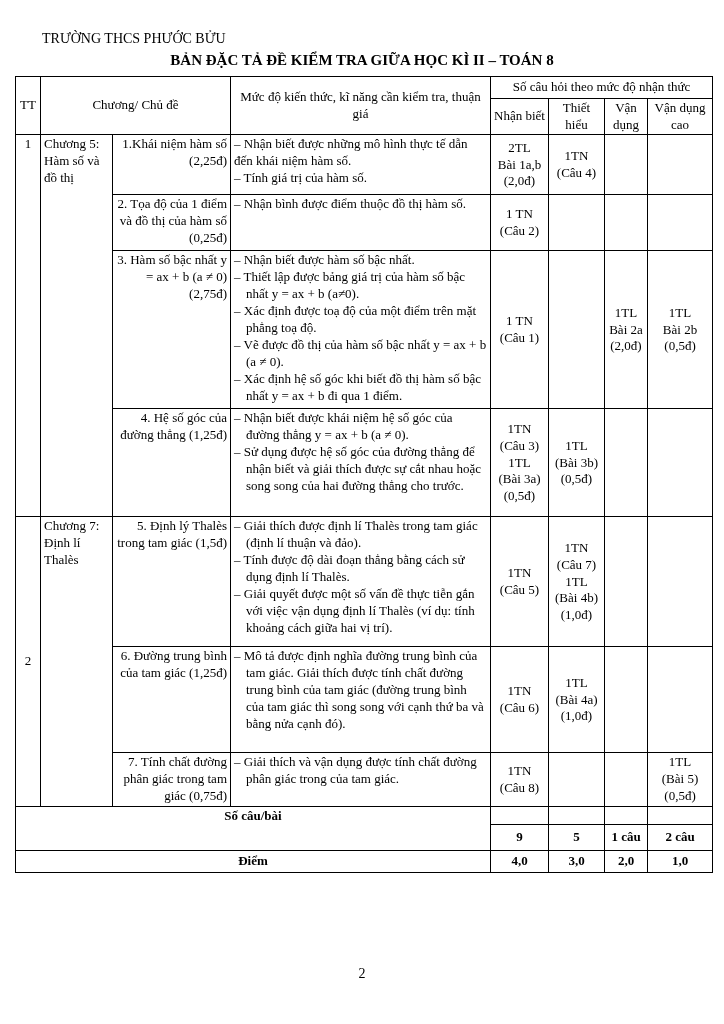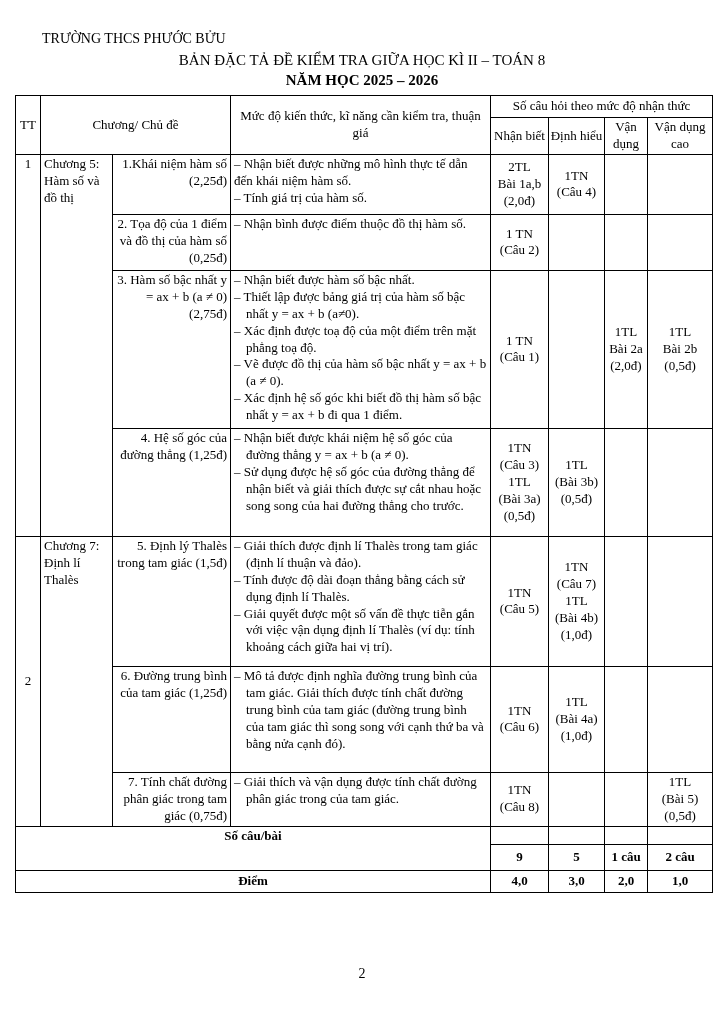--- a/index.html
+++ b/index.html
@@ -9,21 +9,21 @@
     width: 724px;
     height: 1024px;
     margin: 0 auto;
     background: #ffffff;
     color: #000000;
     font-family: "Liberation Serif", "DejaVu Serif", serif;
   }
   .doc-header { padding-top: 30px; font-size: 14px; line-height: 1.3; }
   .school-name { margin-left: 42px; }
   .group-name { margin-left: 88px; }
-  .doc-title { text-align: center; font-weight: normal; font-size: 15px; margin-top: 3px; }
+  .doc-title { text-align: center; font-weight: bold; font-size: 15px; margin-top: 3px; }
   .doc-year  { text-align: center; font-weight: bold; font-size: 15px; }
 
   table.spec {
     border-collapse: collapse;
     table-layout: fixed;
     width: 697px;
     margin: 5px 0 0 15px;
     font-size: 13px;
     line-height: 1.3;
   }
@@ -65,21 +65,20 @@
   }
 </style>
 </head>
 <body>
 
 <div class="page">
 
   <div class="doc-header">
     <div class="school-name">TRƯỜNG THCS PHƯỚC BỬU</div>
     <div class="doc-title">BẢN ĐẶC TẢ ĐỀ KIỂM TRA GIỮA HỌC KÌ II – TOÁN 8</div>
-    <div class="doc-year">NĂM HỌC 2025 – 2026</div>
   </div>
 
   <table class="spec">
     <colgroup>
       <col style="width:25px">
         <col style="width:72px">
         <col style="width:118px">
         <col style="width:260px">
       <col style="width:58px">
         <col style="width:56px">
@@ -88,21 +87,21 @@
     </colgroup>
     <thead>
       <tr style="height:22px">
         <th rowspan="2">TT</th>
         <th rowspan="2" colspan="2">Chương/ Chủ đề</th>
         <th rowspan="2">Mức độ kiến thức, kĩ năng cần kiểm tra, thuận giá</th>
         <th colspan="4">Số câu hỏi theo mức độ nhận thức</th>
       </tr>
       <tr style="height:36px">
         <th class="level-th">Nhận biết</th>
-        <th class="level-th">Định hiểu</th>
+        <th class="level-th">Thiết hiểu</th>
         <th class="level-th">Vận dụng</th>
         <th class="level-th">Vận dụng cao</th>
       </tr>
     </thead>
     <tbody>
 
       <tr style="height:60px">
         <td class="tt-cell tt-1" rowspan="4">1</td>
         <td class="chapter-cell" rowspan="4">Chương 5: Hàm số và đồ thị</td>
         <td class="topic-cell">1.Khái niệm hàm số (2,25đ)</td>

